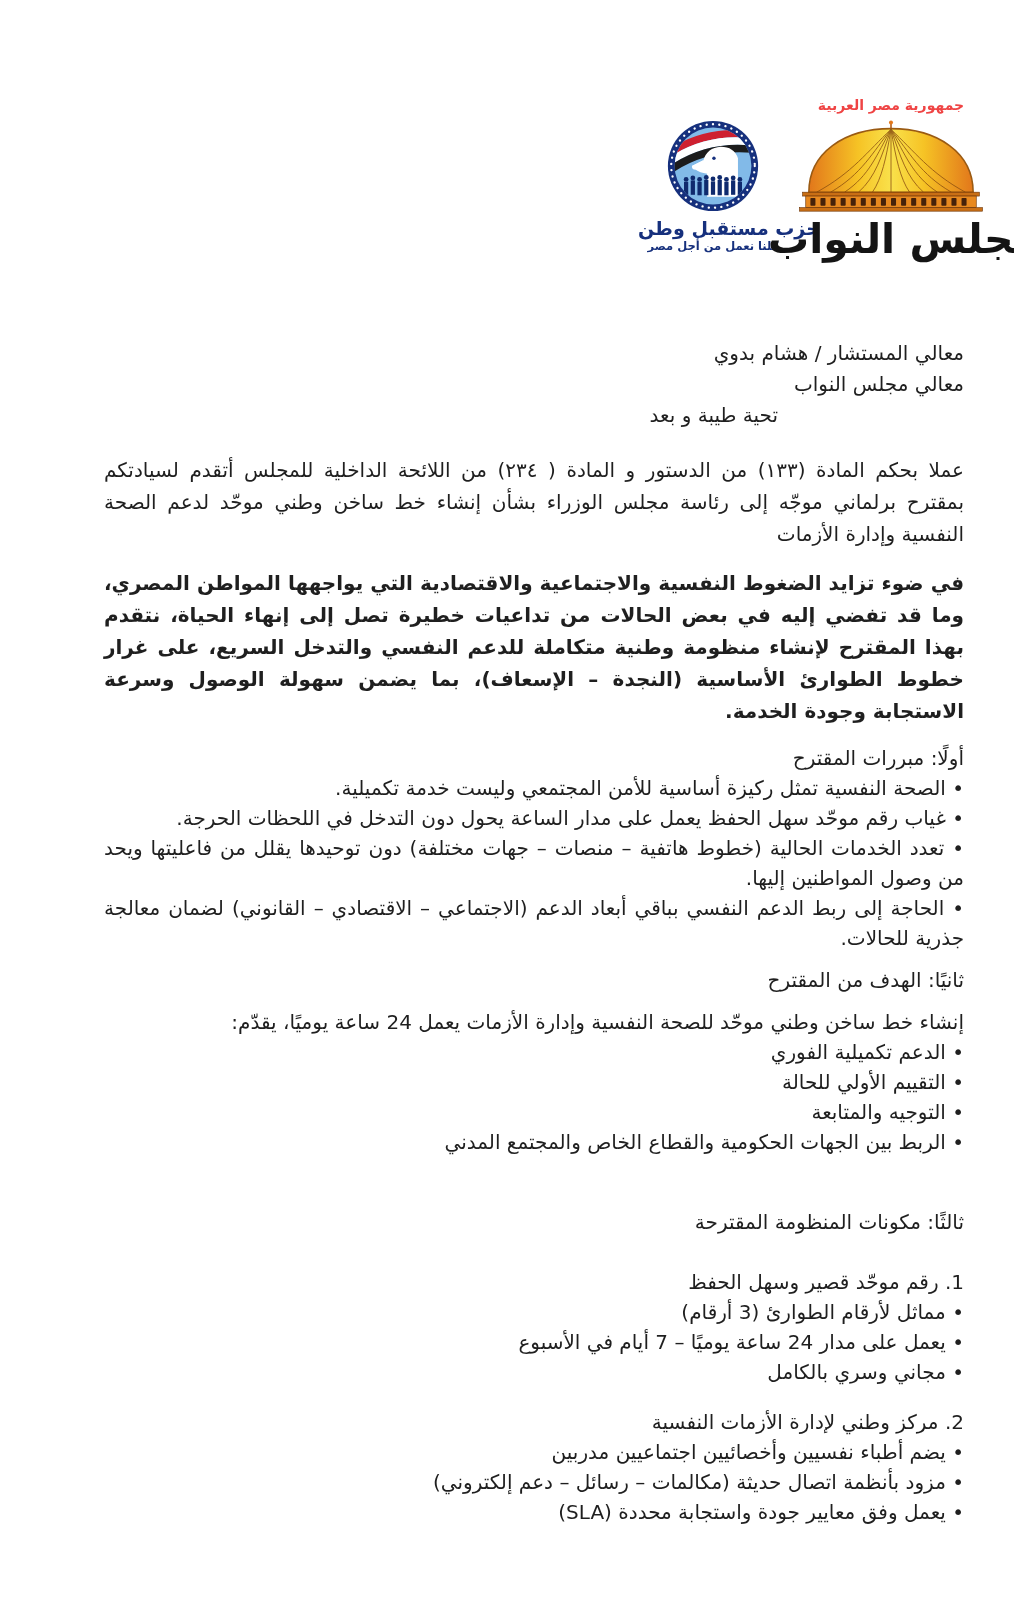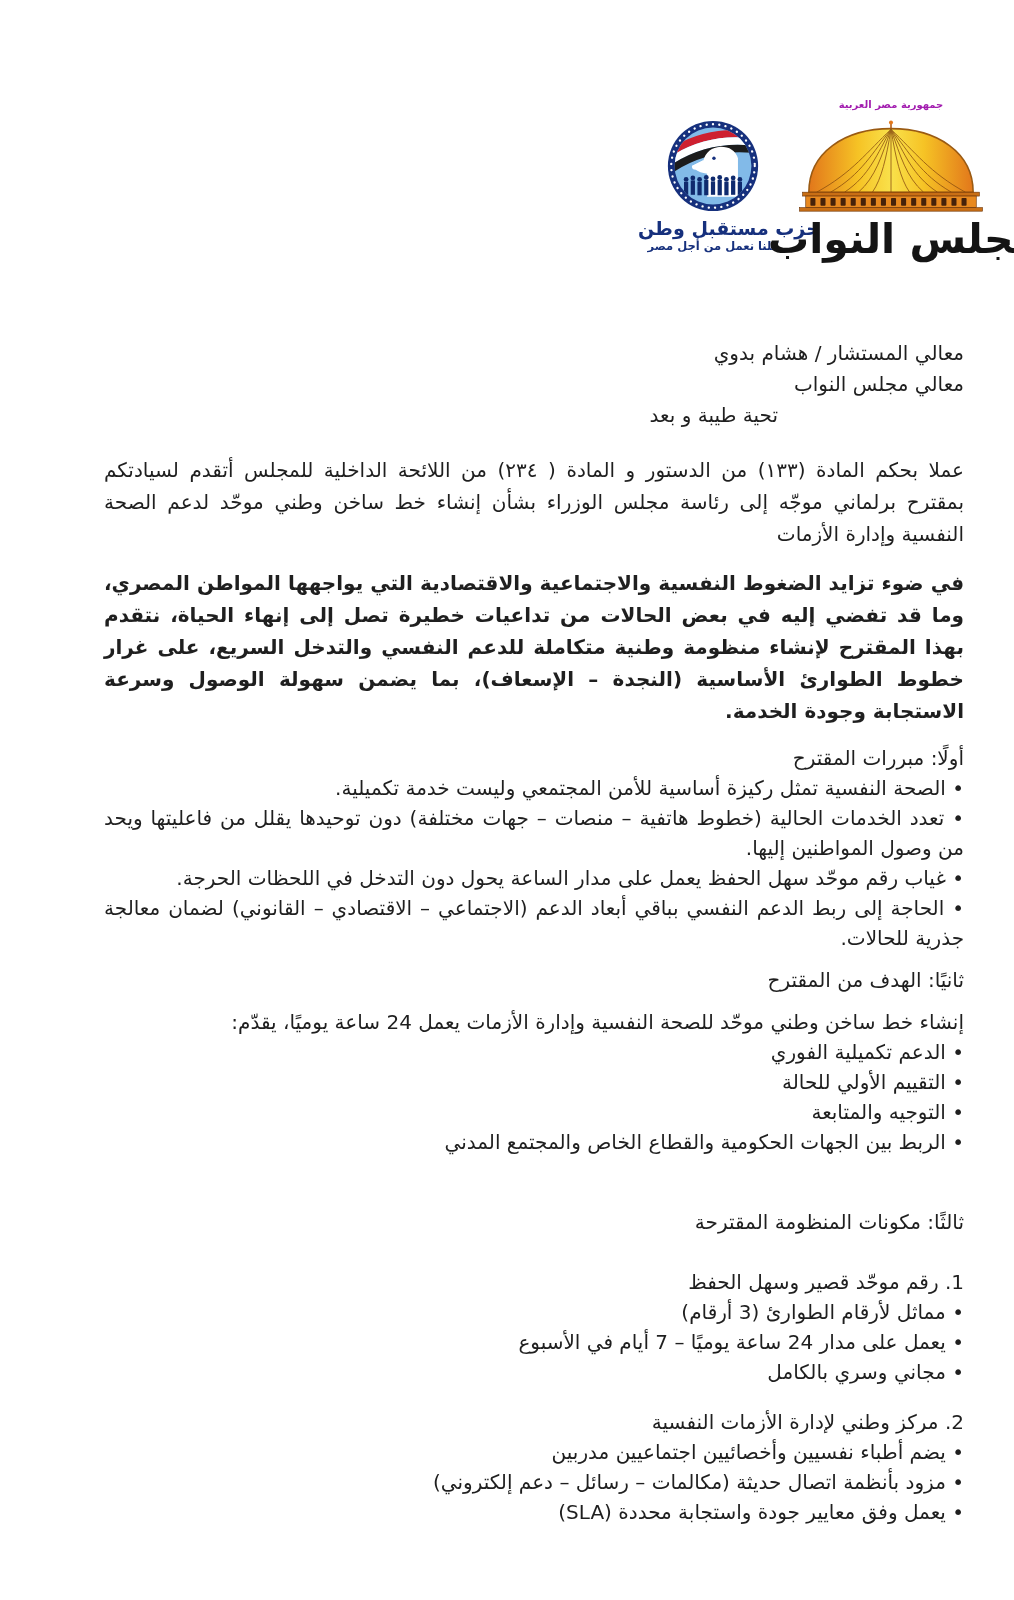--- a/index.html
+++ b/index.html
@@ -12,21 +12,21 @@
     font-family:"DejaVu Sans", sans-serif;
     color:#1f1f1f;
   }
   
   .logos-row{position:relative;height:290px;direction:ltr;}
   .party-logo{position:absolute;left:638px;top:118px;width:150px;text-align:center;}
   .party-logo svg{display:block;margin:0 auto;}
   .party-name{font-size:19px;font-weight:bold;color:#16307d;line-height:22px;margin-top:3px;white-space:nowrap;}
   .party-slogan{font-size:11.5px;font-weight:bold;color:#16307d;line-height:14px;white-space:nowrap;}
   .parliament-logo{position:absolute;left:768px;top:96px;width:246px;text-align:center;}
-  .republic-title{font-size:10px;font-weight:600;color:#a21caf;line-height:18px;margin-bottom:6px;white-space:nowrap;}
+  .republic-title{font-size:14px;font-weight:600;color:#ef4444;line-height:18px;margin-bottom:6px;white-space:nowrap;}
   .parliament-logo svg{display:block;margin:0 auto;}
   .council-title{font-size:41px;font-weight:800;color:#141414;line-height:46px;margin-top:2px;white-space:nowrap;}
   
   .letter-body{padding:48px 50px 0 104px;font-size:20px;line-height:31px;text-align:right;}
   .recipient-line{line-height:31px;}
   .salutation{line-height:31px;margin-right:186px;}
   .p-legal{margin-top:23px;line-height:32px;text-align:justify;}
   .p-context{margin-top:17px;line-height:32px;text-align:justify;font-weight:bold;}
   .sec-title{line-height:30px;}
   .sec-just{margin-top:16px;}
@@ -175,22 +175,22 @@
     <div class="salutation">تحية طيبة و بعد</div>
 
     <div class="p-legal">عملا بحكم المادة (١٣٣) من الدستور و المادة ( ٢٣٤) من اللائحة الداخلية للمجلس أتقدم لسيادتكم بمقترح برلماني موجّه إلى رئاسة مجلس الوزراء بشأن إنشاء خط ساخن وطني موحّد لدعم الصحة النفسية وإدارة الأزمات</div>
 
     <div class="p-context">في ضوء تزايد الضغوط النفسية والاجتماعية والاقتصادية التي يواجهها المواطن المصري، وما قد تفضي إليه في بعض الحالات من تداعيات خطيرة تصل إلى إنهاء الحياة، نتقدم بهذا المقترح لإنشاء منظومة وطنية متكاملة للدعم النفسي والتدخل السريع، على غرار خطوط الطوارئ الأساسية (النجدة – الإسعاف)، بما يضمن سهولة الوصول وسرعة الاستجابة وجودة الخدمة.</div>
 
     <div class="sec-just">
       <div class="sec-title">أولًا: مبررات المقترح</div>
       <ul class="bullets">
         <li>• الصحة النفسية تمثل ركيزة أساسية للأمن المجتمعي وليست خدمة تكميلية.</li>
+        <li>• غياب رقم موحّد سهل الحفظ يعمل على مدار الساعة يحول دون التدخل في اللحظات الحرجة.</li>
         <li>• تعدد الخدمات الحالية (خطوط هاتفية – منصات – جهات مختلفة) دون توحيدها يقلل من فاعليتها ويحد من وصول المواطنين إليها.</li>
-        <li>• غياب رقم موحّد سهل الحفظ يعمل على مدار الساعة يحول دون التدخل في اللحظات الحرجة.</li>
         <li>• الحاجة إلى ربط الدعم النفسي بباقي أبعاد الدعم (الاجتماعي – الاقتصادي – القانوني) لضمان معالجة جذرية للحالات.</li>
       </ul>
     </div>
 
     <div class="sec-goal">
       <div class="sec-title">ثانيًا: الهدف من المقترح</div>
       <div class="sec-intro">إنشاء خط ساخن وطني موحّد للصحة النفسية وإدارة الأزمات يعمل 24 ساعة يوميًا، يقدّم:</div>
       <ul class="bullets">
         <li>• الدعم تكميلية الفوري</li>
         <li>• التقييم الأولي للحالة</li>

